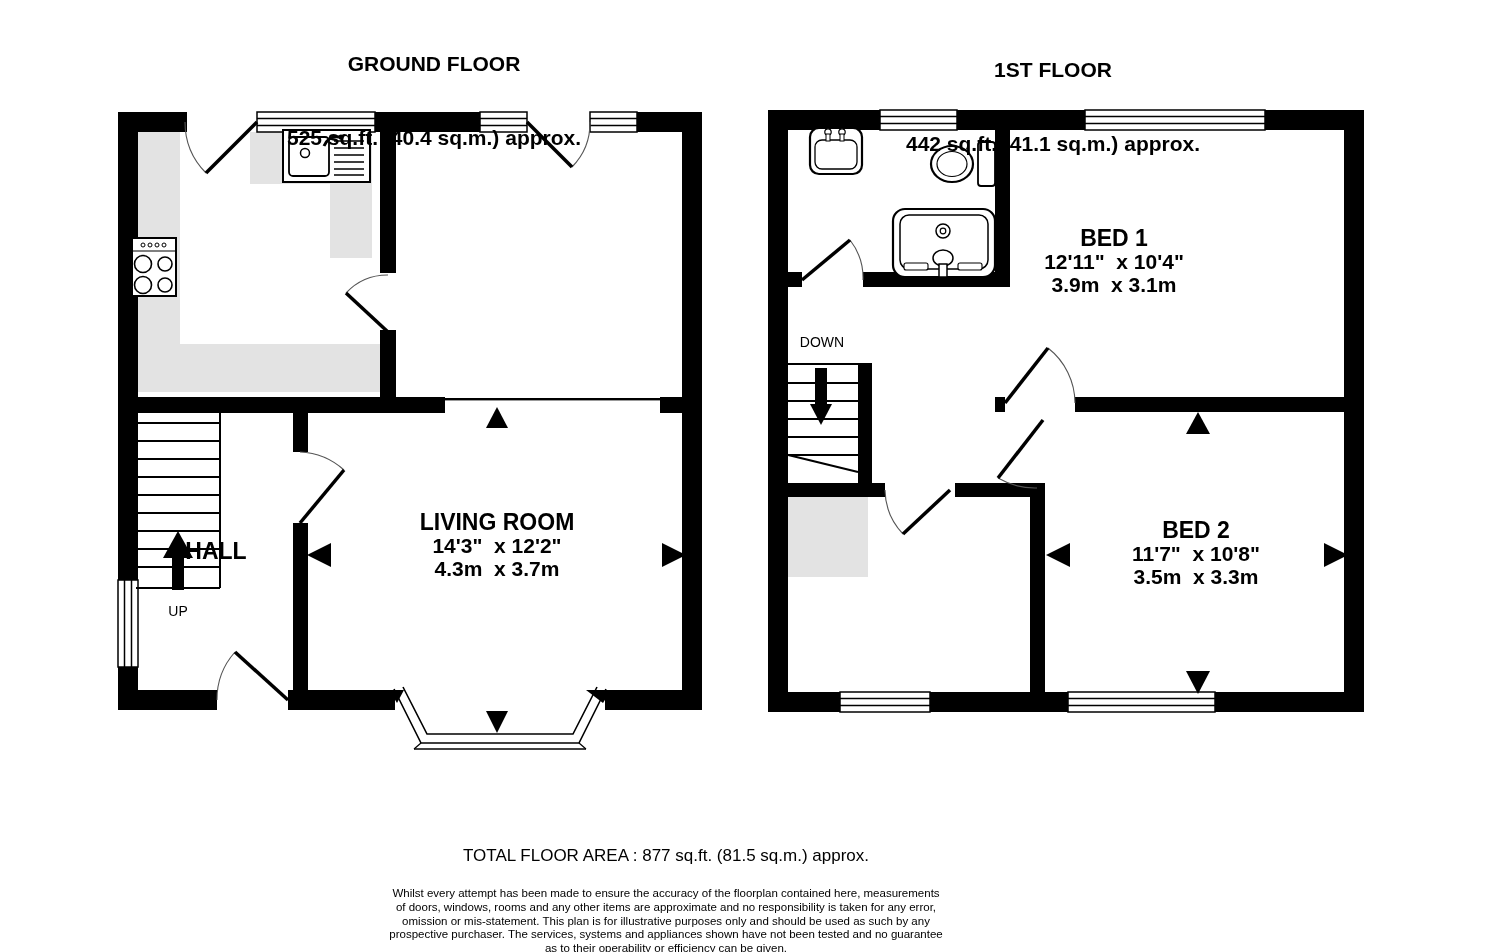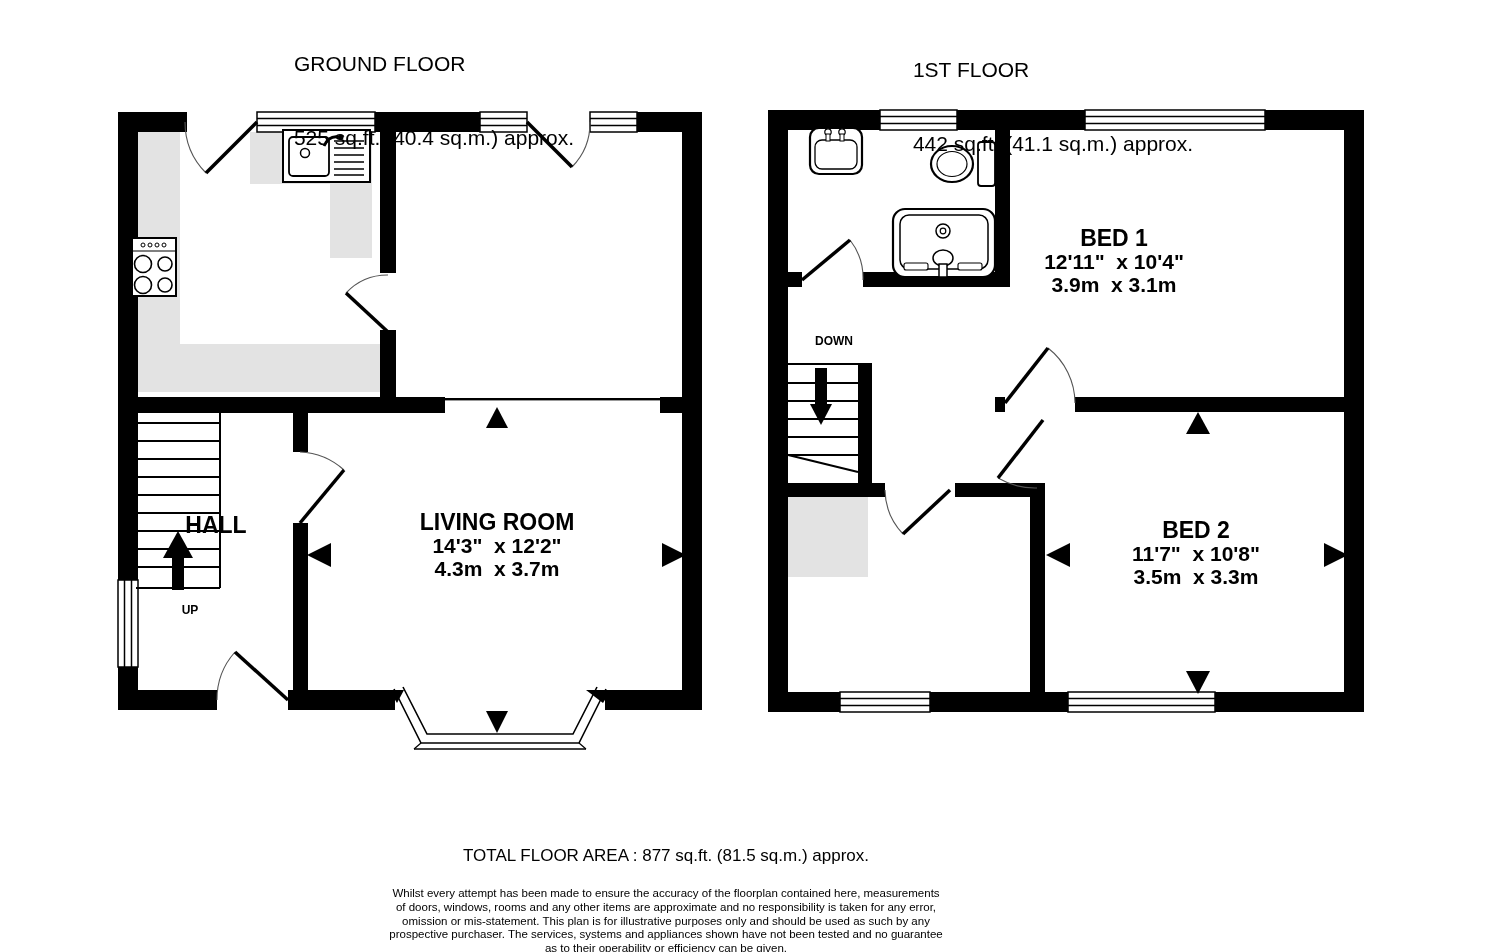--- a/index.html
+++ b/index.html
@@ -1,24 +1,24 @@
 <!DOCTYPE html>
 <html><head>
 <meta charset="utf-8">
 <style>
   html,body{margin:0;padding:0;background:#fff;}
   .canvas{position:relative;width:1488px;height:952px;background:#ffffff;overflow:hidden;
           font-family:"Liberation Sans", sans-serif;color:#000;}
   svg{position:absolute;left:0;top:0;}
-  .floor-title{position:absolute;transform:translateX(-50%);text-align:left;
-               font-size:21px;line-height:1.18;font-weight:400;white-space:pre;}
+  .floor-title{position:absolute;transform:translateX(-50%);text-align:center;
+               font-size:21px;line-height:1.18;font-weight:700;white-space:pre;}
   .room-label{position:absolute;transform:translateX(-50%);text-align:center;font-weight:700;}
   .room-name{font-size:23px;line-height:1.05;white-space:pre;}
   .room-dims{font-size:21px;line-height:1.1;white-space:pre;}
-  .small-label{position:absolute;transform:translateX(-50%);font-size:12px;font-weight:700;padding-left:24px;}
+  .small-label{position:absolute;transform:translateX(-50%);font-size:14px;font-weight:400;}
   .hall-label{position:absolute;transform:translateX(-50%);font-size:23px;font-weight:700;}
   .footer{position:absolute;left:366px;top:845px;width:600px;text-align:center;}
   .total-area{font-size:17px;line-height:1.3;}
   .disclaimer{font-size:11.5px;line-height:1.2;white-space:pre-line;margin-top:20px;}
   .made-with{font-size:16px;line-height:1.2;margin-top:1px;}
 </style>
 </head>
 <body>
 
 <div class="canvas">
@@ -271,21 +271,21 @@
 </div>
 
 
 
 <div class="room-label" style="left:497px;top:510px">
   <div class="room-name">LIVING ROOM</div>
   <div class="room-dims">14'3"  x 12'2"</div>
   <div class="room-dims">4.3m  x 3.7m</div>
 </div>
 
-<div class="hall-label" style="left:216px;top:512px">HALL</div>
+<div class="hall-label" style="left:216px;top:538px">HALL</div>
 <div class="small-label" style="left:178px;top:603px">UP</div>
 
 <div class="room-label" style="left:1114px;top:226px">
   <div class="room-name">BED 1</div>
   <div class="room-dims">12'11"  x 10'4"</div>
   <div class="room-dims">3.9m  x 3.1m</div>
 </div>
 
 <div class="room-label" style="left:1196px;top:518px">
   <div class="room-name">BED 2</div>

